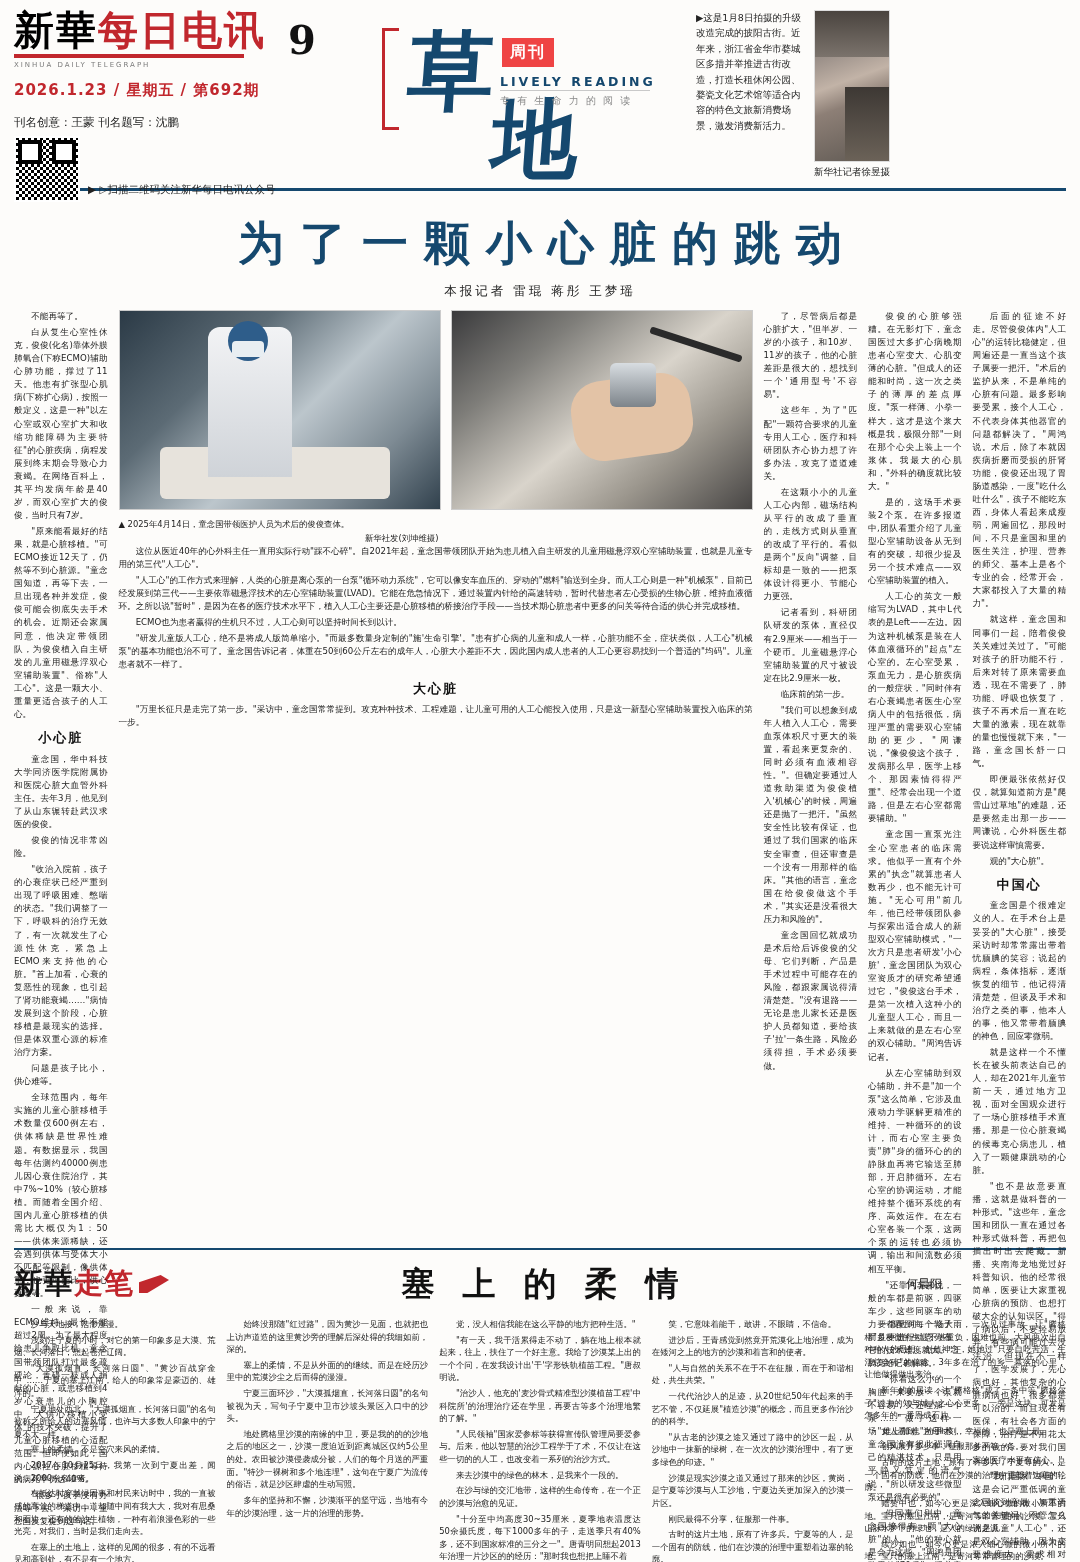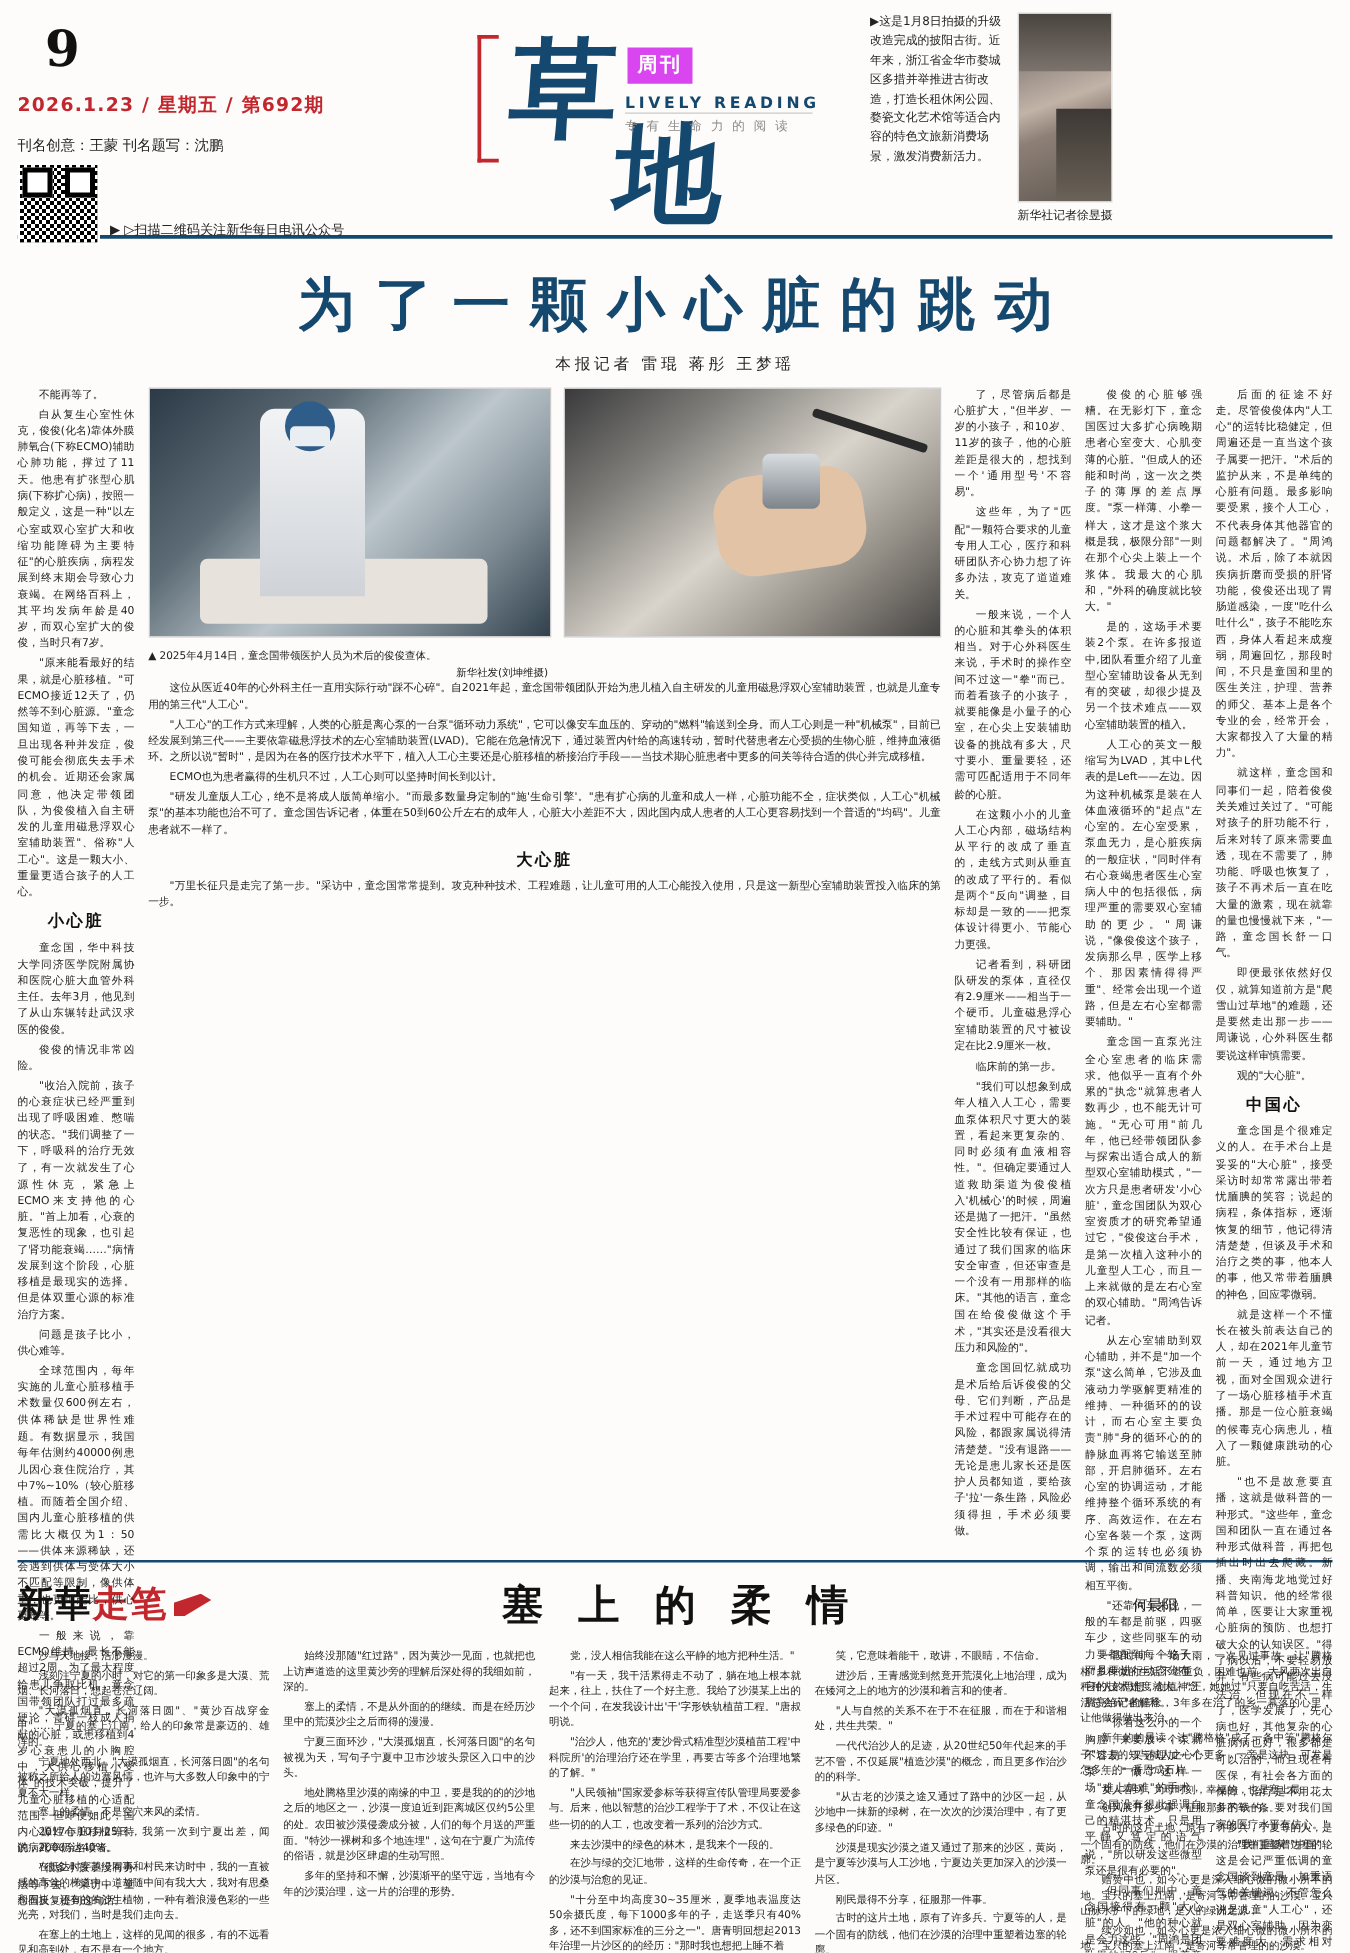--- a/index.html
+++ b/index.html
@@ -57,21 +57,21 @@
   .np-char{
     position:absolute;
     font-family:"DejaVu Serif", serif;
     color:#15486e;font-weight:bold;
   }
   .np-cao{font-size:86px;left:34px;top:4px;transform:skewX(-4deg);}
   .np-di{font-size:86px;left:118px;top:72px;transform:skewX(-4deg);}
   .np-bracket{position:absolute;left:8px;top:18px;width:14px;height:96px;border-left:3px solid #c1272d;border-top:3px solid #c1272d;border-bottom:3px solid #c1272d;}
   .np-badge{
     position:absolute;left:128px;top:28px;
-    background:#d946ef;color:#fff;font-size:16px;font-weight:bold;
+    background:#ef4444;color:#fff;font-size:16px;font-weight:bold;
     padding:4px 8px;letter-spacing:2px;
   }
   .np-en{position:absolute;left:126px;top:64px;color:#15486e;font-size:12.5px;letter-spacing:3px;font-weight:bold;}
   .np-slogan{position:absolute;left:126px;top:84px;color:#8a8a8a;font-size:10px;letter-spacing:2px;}
   .np-line{position:absolute;left:126px;top:80px;width:150px;border-top:1px solid #c9c9c9;}
 
   
   .mh-right{width:370px;flex:0 0 370px;display:flex;}
   .mh-cap{width:112px;font-size:9.5px;line-height:1.62;color:#222;padding-right:6px;
     writing-mode:horizontal-tb;}
@@ -135,20 +135,27 @@
 </style>
 </head>
 <body>
 
 <div class="page">
 
   <div class="masthead">
 
     <div class="mh-left">
       <div class="logo-wrap">
+        <div>
+          <div class="logo">
+            <span>新華</span><span class="red">每日电讯</span>
+          </div>
+          <div class="logo-rule"></div>
+          <div class="logo-sub">XINHUA  DAILY  TELEGRAPH</div>
+        </div>
         <div class="pagenum">9</div>
       </div>
 
       <div class="dateline">2026.1.23 / 星期五 / 第692期</div>
 
       <div class="mh-meta">
         <div class="row">刊名创意：王蒙   刊名题写：沈鹏</div>
       </div>
 
       <div class="qr-row">
@@ -228,21 +235,20 @@
         <p>"人工心"的工作方式来理解，人类的心脏是离心泵的一台泵"循环动力系统"，它可以像安车血压的、穿动的"燃料"输送到全身。而人工心则是一种"机械泵"，目前已经发展到第三代——主要依靠磁悬浮技术的左心室辅助装置(LVAD)。它能在危急情况下，通过装置内针给的高速转动，暂时代替患者左心受损的生物心脏，维持血液循环。之所以说"暂时"，是因为在各的医疗技术水平下，植入人工心主要还是心脏移植的桥接治疗手段——当技术期心脏患者中更多的问关等待合适的供心并完成移植。</p>
         <p>ECMO也为患者赢得的生机只不过，人工心则可以坚持时间长到以计。</p>
         <p>"研发儿童版人工心，绝不是将成人版简单缩小。"而最多数量身定制的"施'生命引擎'。"患有扩心病的儿童和成人一样，心脏功能不全，症状类似，人工心"机械泵"的基本功能也治不可了。童念国告诉记者，体重在50到60公斤左右的成年人，心脏大小差距不大，因此国内成人患者的人工心更容易找到一个普适的"均码"。儿童患者就不一样了。</p>
         <div class="sub">大心脏</div>
         <p>"万里长征只是走完了第一步。"采访中，童念国常常提到。攻克种种技术、工程难题，让儿童可用的人工心能投入使用，只是这一新型心室辅助装置投入临床的第一步。</p>
       </div>
 
       <div class="col">
         <p>了，尽管病后都是心脏扩大，"但半岁、一岁的小孩子，和10岁、11岁的孩子，他的心脏差距是很大的，想找到一个'通用型号'不容易"。</p>
         <p>这些年，为了"匹配"一颗符合要求的儿童专用人工心，医疗和科研团队齐心协力想了许多办法，攻克了道道难关。</p>
-        <p>一般来说，一个人的心脏和其拳头的体积相当。对于心外科医生来说，手术时的操作空间不过这一"拳"而已。而着看孩子的小孩子，就要能像是小量子的心室，在心尖上安装辅助设备的挑战有多大，尺寸要小、重量要轻，还需可匹配适用于不同年龄的心脏。</p>
         <p>在这颗小小的儿童人工心内部，磁场结构从平行的改成了垂直的，走线方式则从垂直的改成了平行的。看似是两个"反向"调整，目标却是一致的——把泵体设计得更小、节能心力更强。</p>
         <p>记者看到，科研团队研发的泵体，直径仅有2.9厘米——相当于一个硬币。儿童磁悬浮心室辅助装置的尺寸被设定在比2.9厘米一枚。</p>
         <p>临床前的第一步。</p>
         <p>"我们可以想象到成年人植入人工心，需要血泵体积尺寸更大的装置，看起来更复杂的、同时必须有血液相容性。"。但确定要通过人道救助渠道为俊俊植入'机械心'的时候，周遍还是抛了一把汗。"虽然安全性比较有保证，也通过了我们国家的临床安全审查，但还审查是一个没有一用那样的临床。"其他的语言，童念国在给俊俊做这个手术，"其实还是没看很大压力和风险的"。</p>
         <p>童念国回忆就成功是术后给后诉俊俊的父母、它们判断，产品是手术过程中可能存在的风险，都跟家属说得清清楚楚。"没有退路——无论是患儿家长还是医护人员都知道，要给孩子'拉'一条生路，风险必须得担，手术必须要做。</p>
       </div>
 
       <div class="col">
         <p>俊俊的心脏够强糟。在无影灯下，童念国医过大多扩心病晚期患者心室变大、心肌变薄的心脏。"但成人的还能和时尚，这一次之类子的薄厚的差点厚度。"泵一样薄、小拳一样大，这才是这个浆大概是我，极限分部"一则在那个心尖上装上一个浆体。我最大的心肌和，"外科的确度就比较大。"</p>
         <p>是的，这场手术要装2个泵。在许多报道中,团队看重介绍了儿童型心室辅助设备从无到有的突破，却很少提及另一个技术难点——双心室辅助装置的植入。</p>

